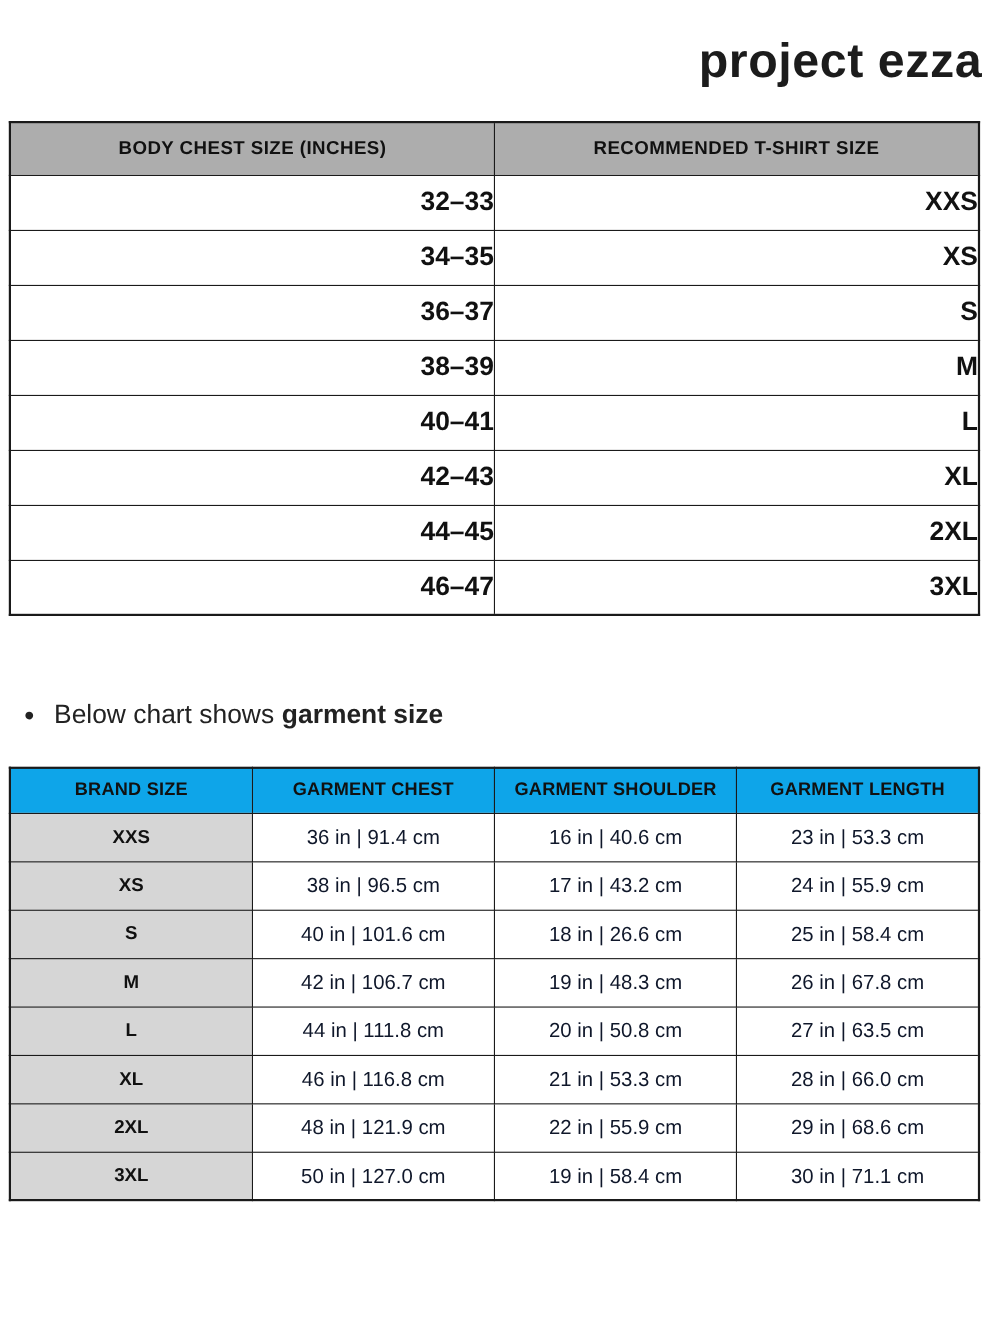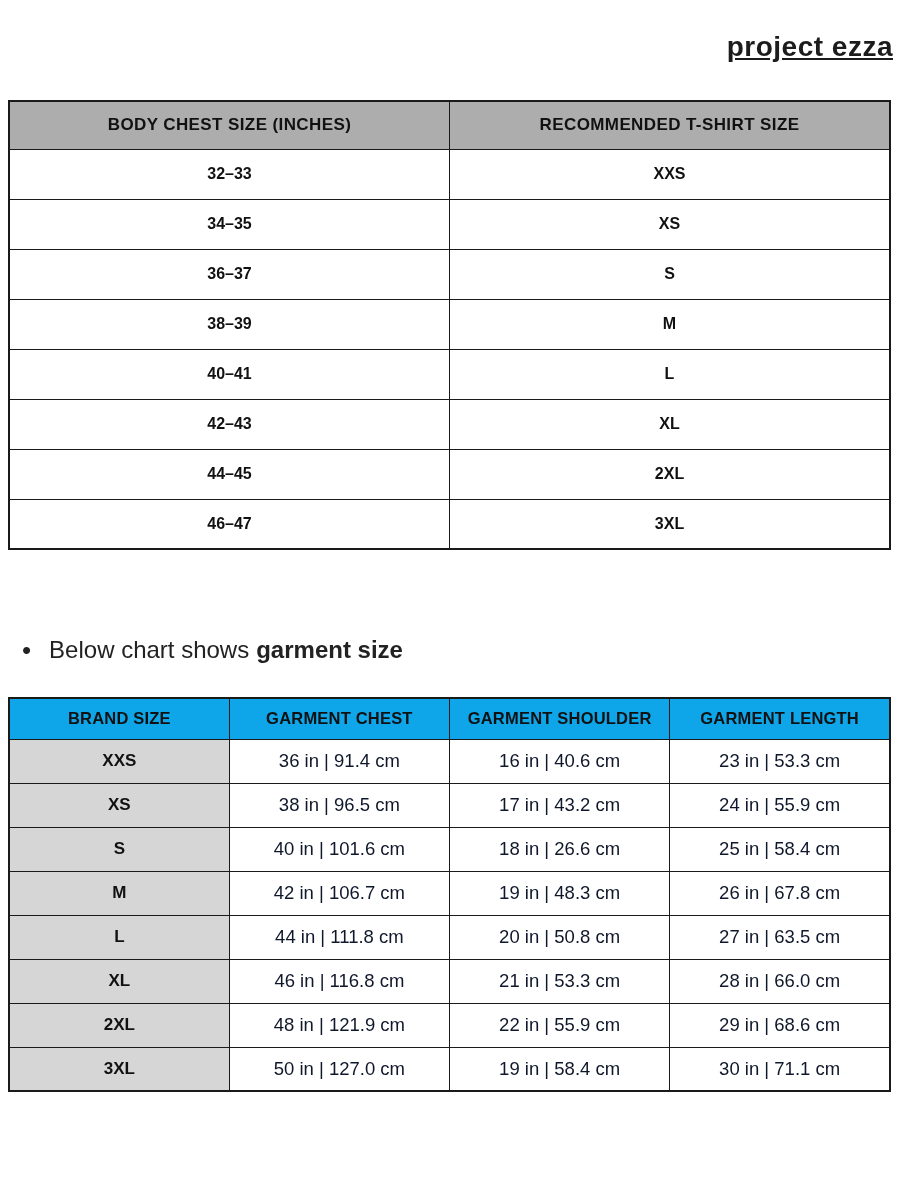--- a/index.html
+++ b/index.html
@@ -9,54 +9,54 @@
     background: #ffffff;
     font-family: "Liberation Sans", sans-serif;
     color: #1a1a1a;
     position: relative;
     overflow: hidden;
   }
   .logo {
     position: absolute;
     top: 31px;
     right: 7px;
-    font-size: 28px;
+    font-size: 44px;
     font-weight: 600;
     letter-spacing: 0.5px;
     color: #1c1c1c;
     white-space: nowrap;
-    text-decoration: underline;
   }
   table {
     position: absolute;
     left: 8px;
     width: 883px;
     border-collapse: collapse;
     table-layout: fixed;
     text-align: center;
   }
   table, th, td {
     border: 1.6px solid #1a1a1a;
   }
   table { border-width: 2px; }
-  #size-chart { top: 100px; }
+  #size-chart { top: 110px; }
   #size-chart th {
     background: #adadad;
     height: 48px;
     font-size: 17px;
     font-weight: 700;
     letter-spacing: 0.4px;
     color: #111;
   }
   #size-chart td {
     height: 50px;
-    font-size: 16px;
+    font-size: 24px;
     font-weight: 700;
     background: #ffffff;
     color: #111;
+    text-align: right;
   }
   .note {
     position: absolute;
     left: 22px;
     top: 636px;
     font-size: 24px;
     display: flex;
     align-items: center;
     color: #222;
   }

